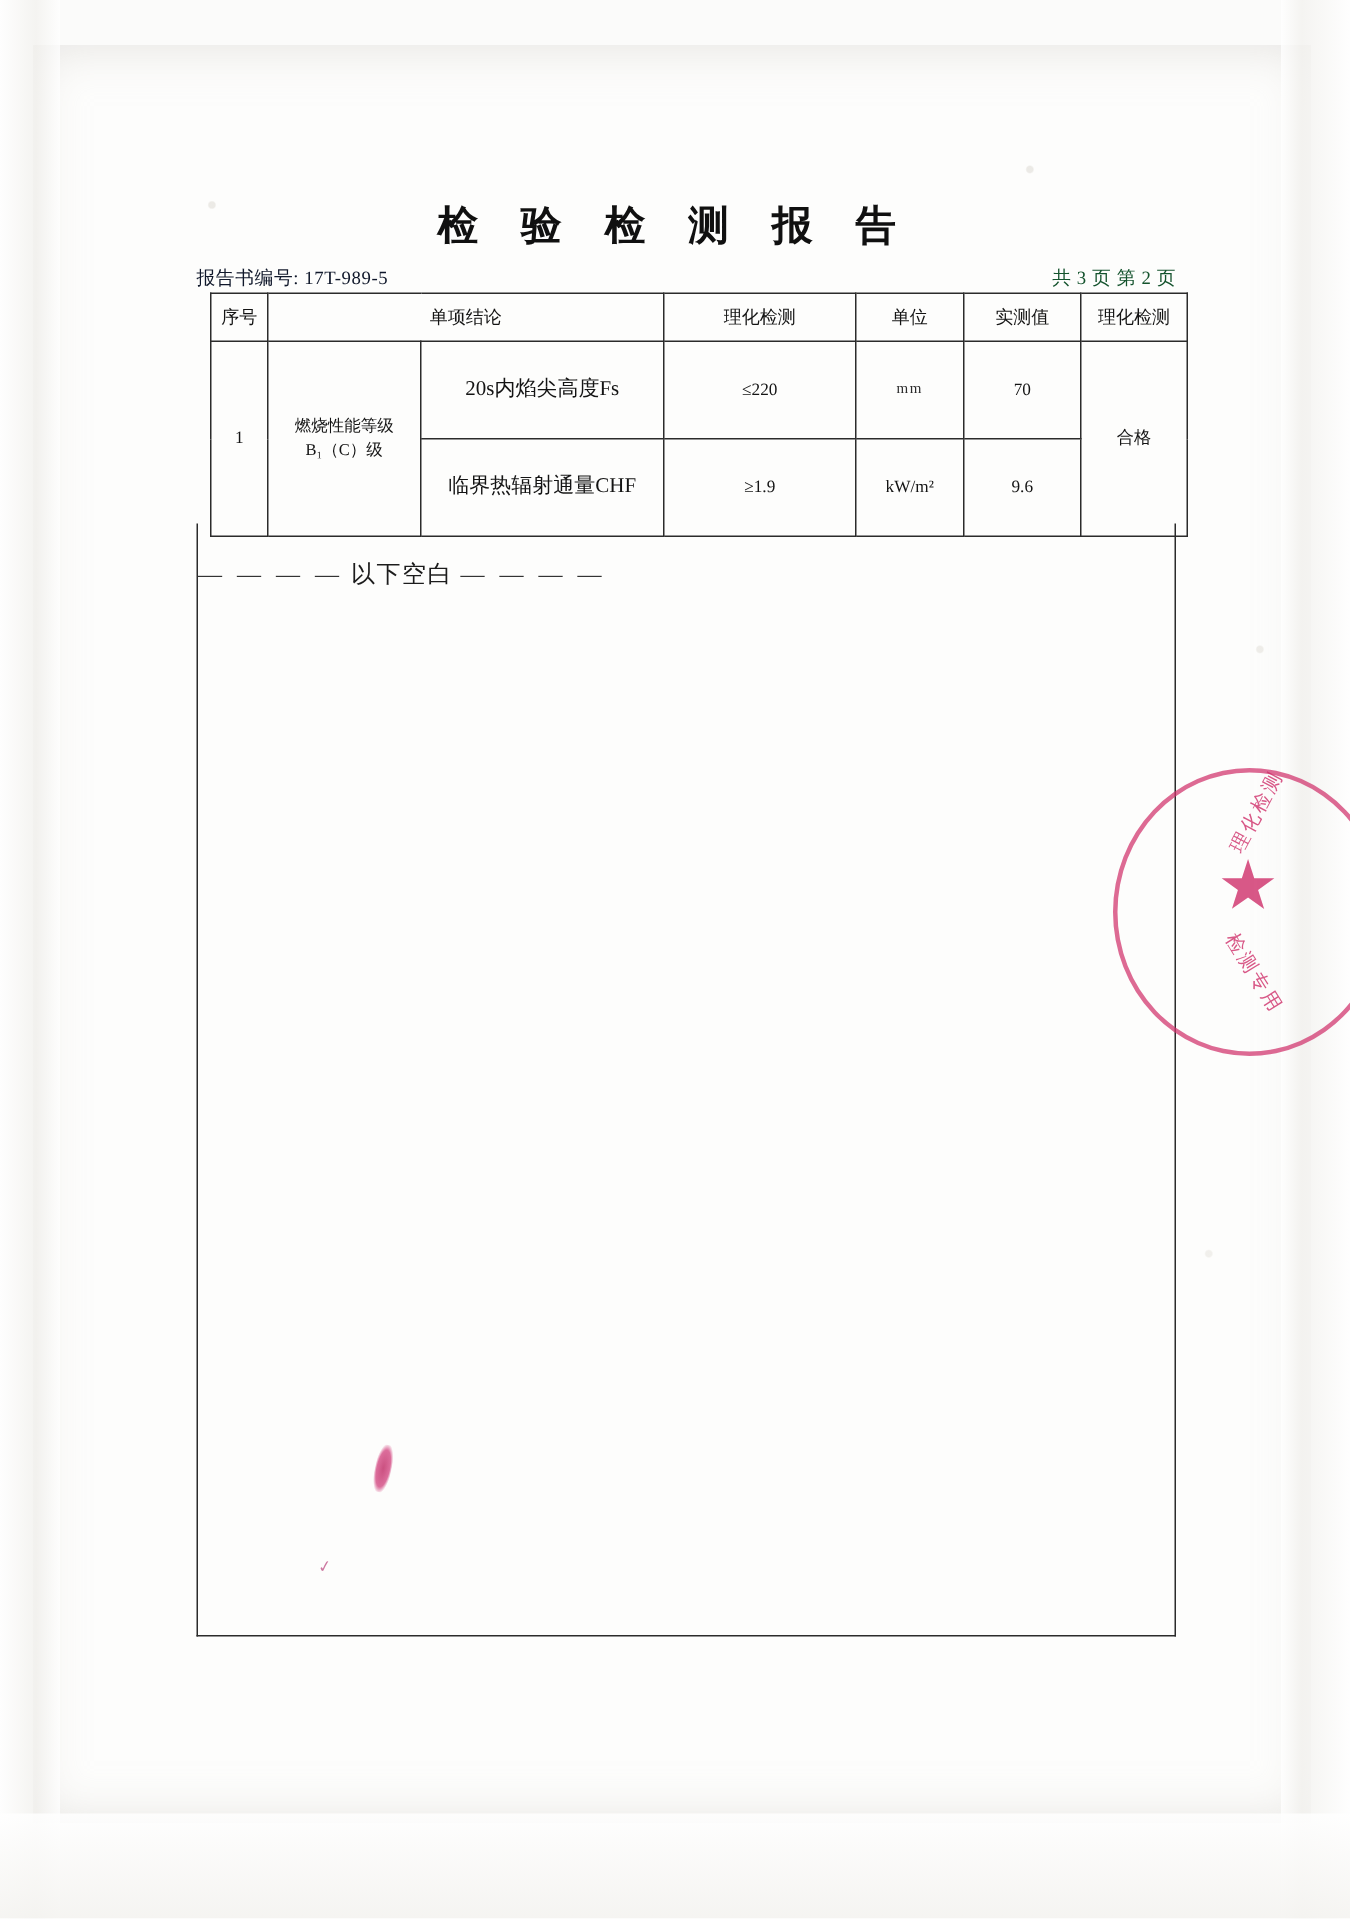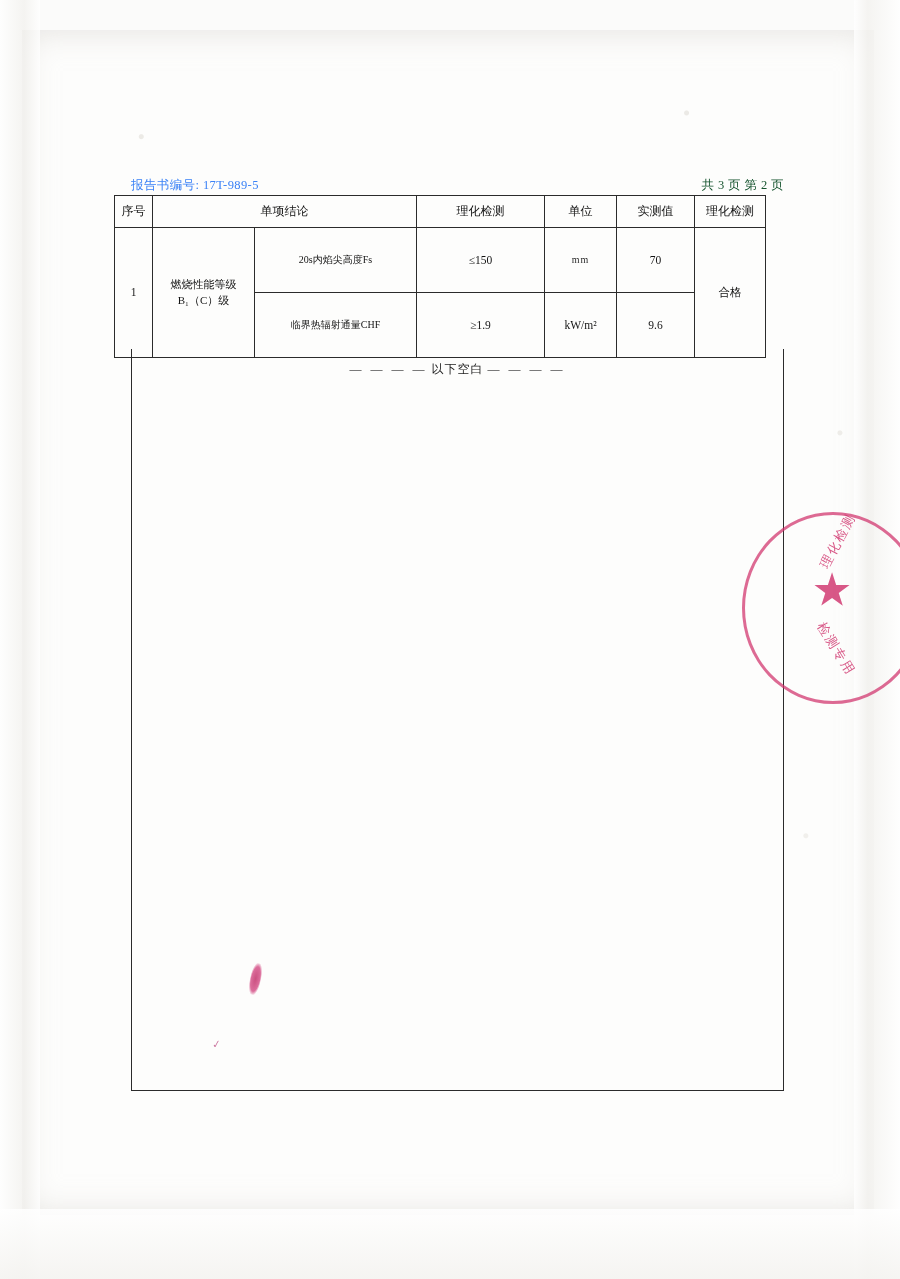--- a/index.html
+++ b/index.html
@@ -70,34 +70,34 @@
     letter-spacing: 11px;
     font-weight: 700;
     color: #101010;
     font-family: "Liberation Serif", "DejaVu Serif", serif;
   }
   .report-no {
     position: absolute;
     left: 131px; top: 177px;
     font-size: 12.5px;
     letter-spacing: .4px;
-    color: #3b82f6;
+    color: #0f172a;
   }
   .page-no {
     position: absolute;
     right: 116px; top: 177px;
     font-size: 12.5px;
     letter-spacing: .4px;
     color: #14532d;
   }
 
   
   .result-table {
     position: absolute;
-    left: 114px; top: 195px;
+    left: 140px; top: 195px;
     width: 651px;
     border-collapse: collapse;
     table-layout: fixed;
     font-size: 11.5px;
     color: #141414;
     padding-left: 36px;
   }
   .result-table td, .result-table th {
     border: 1px solid #2b2b2b;
     text-align: center;
@@ -117,42 +117,41 @@
   .col-unit   { width: 72px; }
   .col-val    { width: 78px; }
   .col-concl  { width: 71px; }
 
   .row-tall td { height: 58px; }
   .cell-grade {
     font-size: 11px;
     line-height: 1.7;
   }
   .cell-item-name {
-    font-size: 10px;
+    font-size: 14px;
   }
   .unit-faint {
     color: #2a2a2a;
     font-size: 10px;
     letter-spacing: 1px;
   }
 
   
   .blank-area {
     position: absolute;
     left: 131px; top: 349px;
     width: 651px; height: 741px;
     border: 1px solid #2b2b2b;
     border-top: none;
   }
   .blank-note {
     position: absolute;
-    left: 0; top: 12px;
+    left: 0; top: 24px;
     width: 651px;
-    text-align: center;
-    font-size: 12px;
+    font-size: 16px;
     letter-spacing: 1px;
     color: #1c1c1c;
   }
   .blank-note .dashes {
     letter-spacing: 3px;
     color: #333;
   }
 
   
   .stamp {
@@ -222,20 +221,21 @@
 </style>
 </head>
 <body>
 
 <div class="scan-page">
   <div class="paper"></div>
   <div class="edge-shade-left"></div>
   <div class="edge-shade-right"></div>
   <div class="edge-shade-bottom"></div>
 
+  <div class="doc-title">检 验 检 测 报 告</div>
 
   <div class="report-no">
     <span>报告书编号:</span>
     <span>17T-989-5</span>
   </div>
 
   <div class="page-no">共 3 页 第 2 页</div>
 
   <table class="result-table">
     <colgroup>
@@ -258,21 +258,21 @@
       </tr>
     </thead>
     <tbody>
       <tr class="row-tall">
         <td rowspan="2">1</td>
         <td rowspan="2" class="cell-grade">
           <div>燃烧性能等级</div>
           <div>B₁（C）级</div>
         </td>
         <td class="cell-item-name">20s内焰尖高度Fs</td>
-        <td>≤150</td>
+        <td>≤220</td>
         <td class="unit-faint">mm</td>
         <td>70</td>
         <td rowspan="2">合格</td>
       </tr>
       <tr class="row-tall">
         <td class="cell-item-name">临界热辐射通量CHF</td>
         <td>≥1.9</td>
         <td>kW/m²</td>
         <td>9.6</td>
       </tr>

